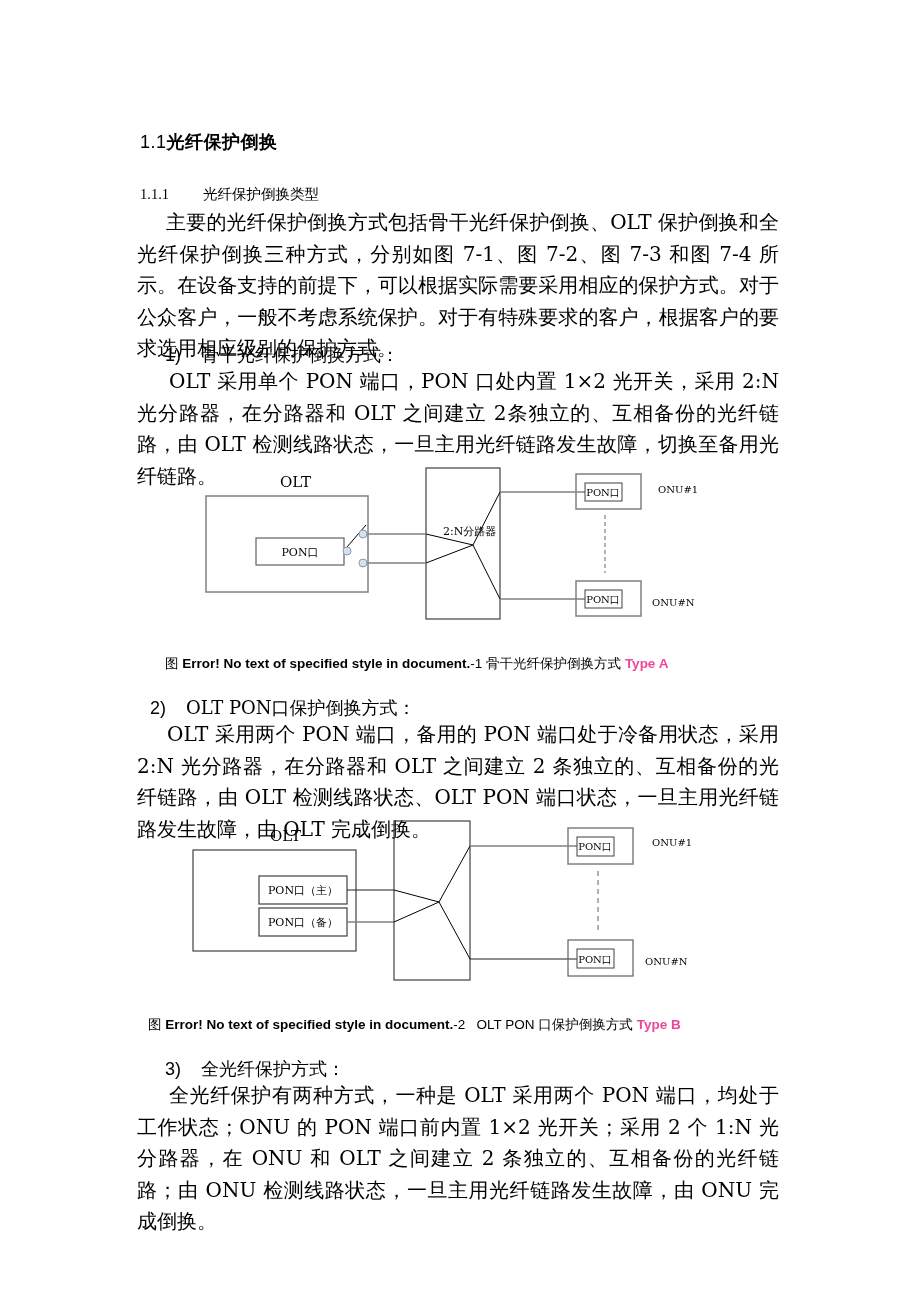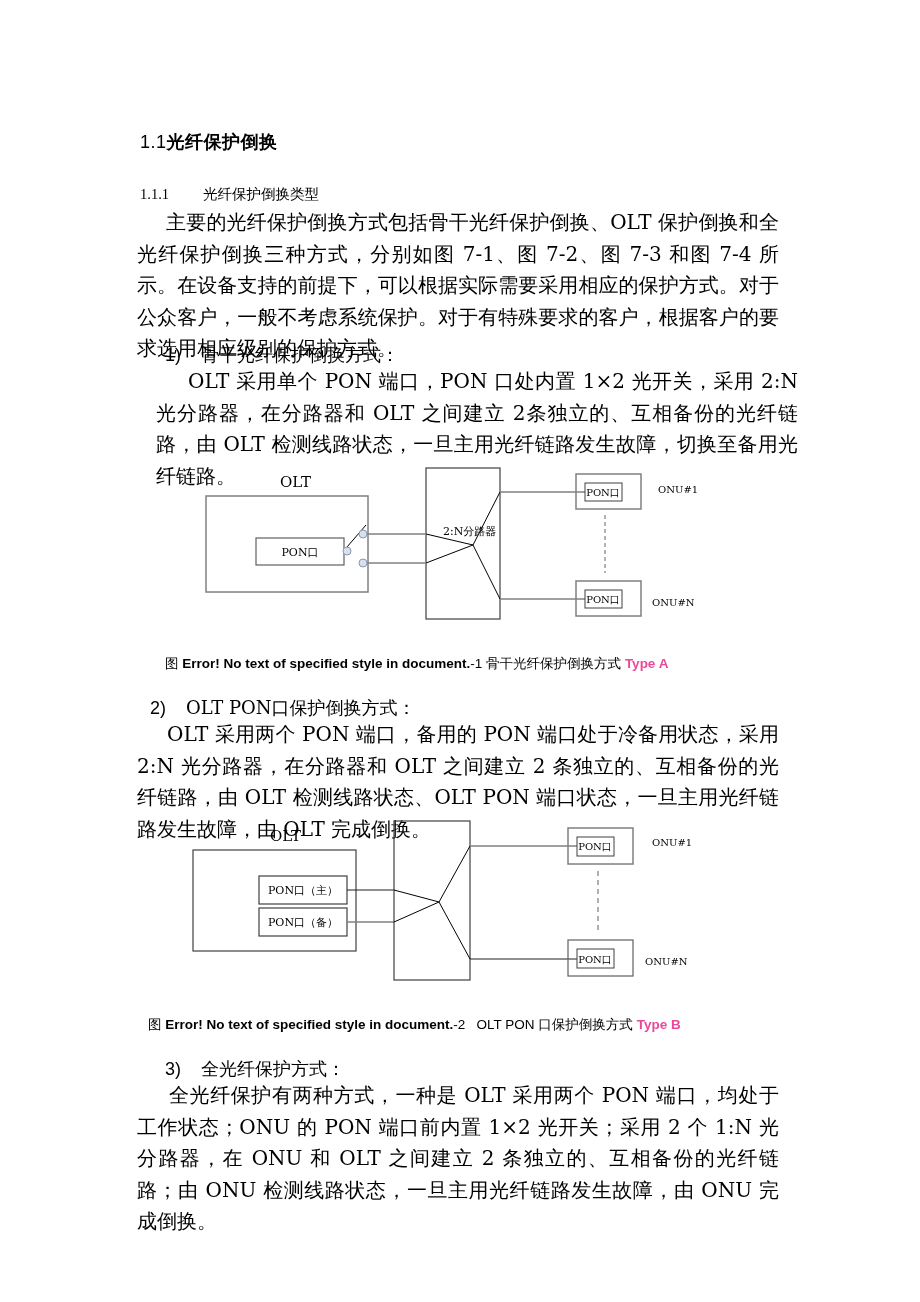--- a/index.html
+++ b/index.html
@@ -29,21 +29,21 @@
 
 <div class="abs h2">
   <span>1.1.1</span><span class="gap"></span><span>光纤保护倒换类型</span>
 </div>
 
 <div class="para indent" style="top:207px;">主要的光纤保护倒换方式包括骨干光纤保护倒换、OLT 保护倒换和全光纤保护倒换三种方式，分别如图 7-1、图 7-2、图 7-3 和图 7-4 所示。在设备支持的前提下，可以根据实际需要采用相应的保护方式。对于公众客户，一般不考虑系统保护。对于有特殊要求的客户，根据客户的要求选用相应级别的保护方式。</div>
 
 <div class="abs item" style="left:165px; top:343px;">
   <span class="n">1)</span><span class="t">骨干光纤保护倒换方式：</span>
 </div>
-<div class="para indent-s" style="top:366px; text-indent:32px;margin-left:19px;">OLT 采用单个 PON 端口，PON 口处内置 1×2 光开关，采用 2:N 光分路器，在分路器和 OLT 之间建立 2条独立的、互相备份的光纤链路，由 OLT 检测线路状态，一旦主用光纤链路发生故障，切换至备用光纤链路。</div>
+<div class="para indent-s" style="top:366px; text-indent:32px;">OLT 采用单个 PON 端口，PON 口处内置 1×2 光开关，采用 2:N 光分路器，在分路器和 OLT 之间建立 2条独立的、互相备份的光纤链路，由 OLT 检测线路状态，一旦主用光纤链路发生故障，切换至备用光纤链路。</div>
 
 <svg class="abs" style="left:195px; top:465px;" width="580" height="160" viewBox="0 0 580 160">
   <text x="85" y="22" font-size="15">OLT</text>
   <rect x="11" y="31" width="162" height="96" fill="none" stroke="#808080" stroke-width="1.5"></rect>
   <rect x="61" y="73" width="88" height="27" fill="none" stroke="#606060" stroke-width="1.2"></rect>
   <text x="105" y="91" font-size="11" text-anchor="middle">PON口</text>
 
   <line x1="152" y1="82" x2="171" y2="60" stroke="#000" stroke-width="1"></line>
   <circle cx="152" cy="86" r="4" fill="#d8e0ec" stroke="#8a9ab0" stroke-width="1"></circle>
   <circle cx="168" cy="69" r="4" fill="#d8e0ec" stroke="#8a9ab0" stroke-width="1"></circle>

